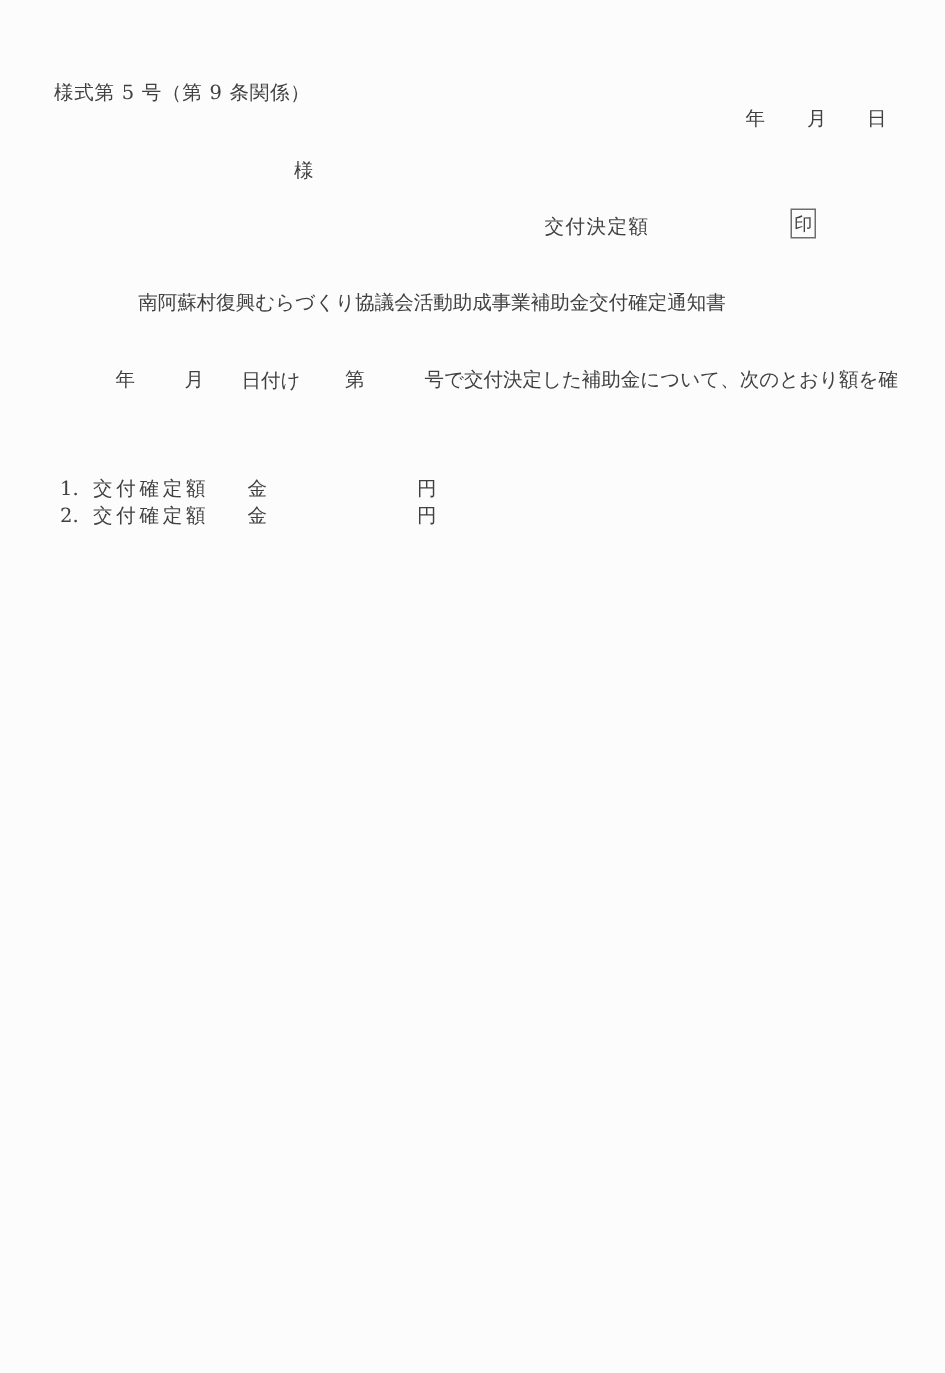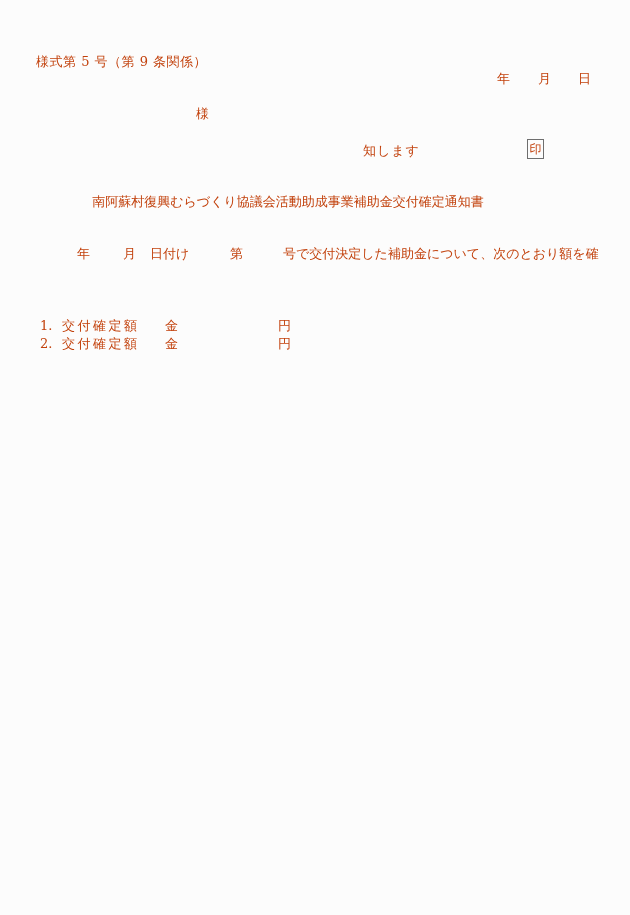--- a/index.html
+++ b/index.html
@@ -2,21 +2,21 @@
 <html><head>
 <meta charset="utf-8">
 <style>
   * { margin: 0; padding: 0; box-sizing: border-box; }
   html, body { background: #ffffff; }
   .page {
     position: relative;
     width: 630px;
     height: 915px;
     background: #fcfcfc;
-    color: #c2410c;
+    color: #404040;
     font-family: "DejaVu Serif", "Liberation Serif", serif;
     font-size: 13px;
     overflow: hidden;
   }
   .form-number {
     position: absolute;
     left: 36px;
     top: 53px;
     letter-spacing: 0.5px;
     white-space: pre;
@@ -69,21 +69,21 @@
     width: 564px;
     line-height: 21px;
   }
   .fill-line {
     position: relative;
     height: 21px;
   }
   .fill-line span { position: absolute; top: 0; white-space: pre; }
   .fl-year   { left: 41px; }
   .fl-month  { left: 87px; }
-  .fl-day    { left: 114px; font-family: Liberation Serif, serif; }
+  .fl-day    { left: 125px; font-family: Liberation Serif, serif; }
   .fl-dai    { left: 194px; }
   .fl-rest   { left: 247px; }
   .body-line { white-space: pre; }
   .items {
     position: absolute;
     left: 40px;
     top: 317px;
   }
   .item-row {
     display: flex;
@@ -104,21 +104,21 @@
   <div class="form-number">様式第 5 号（第 9 条関係）</div>
 
   <div class="date-line">
     <span class="dl-year">年</span>
     <span class="dl-month">月</span>
     <span class="dl-day">日</span>
   </div>
 
   <div class="addressee">様</div>
 
-  <div class="issuer-title">知します</div>
+  <div class="issuer-title">交付決定額</div>
 
   <div class="seal-box">
     <span>印</span>
   </div>
 
   <div class="doc-title">南阿蘇村復興むらづくり協議会活動助成事業補助金交付確定通知書</div>
 
   <div class="body-par">
     <div class="fill-line">
       <span class="fl-year">年</span>

